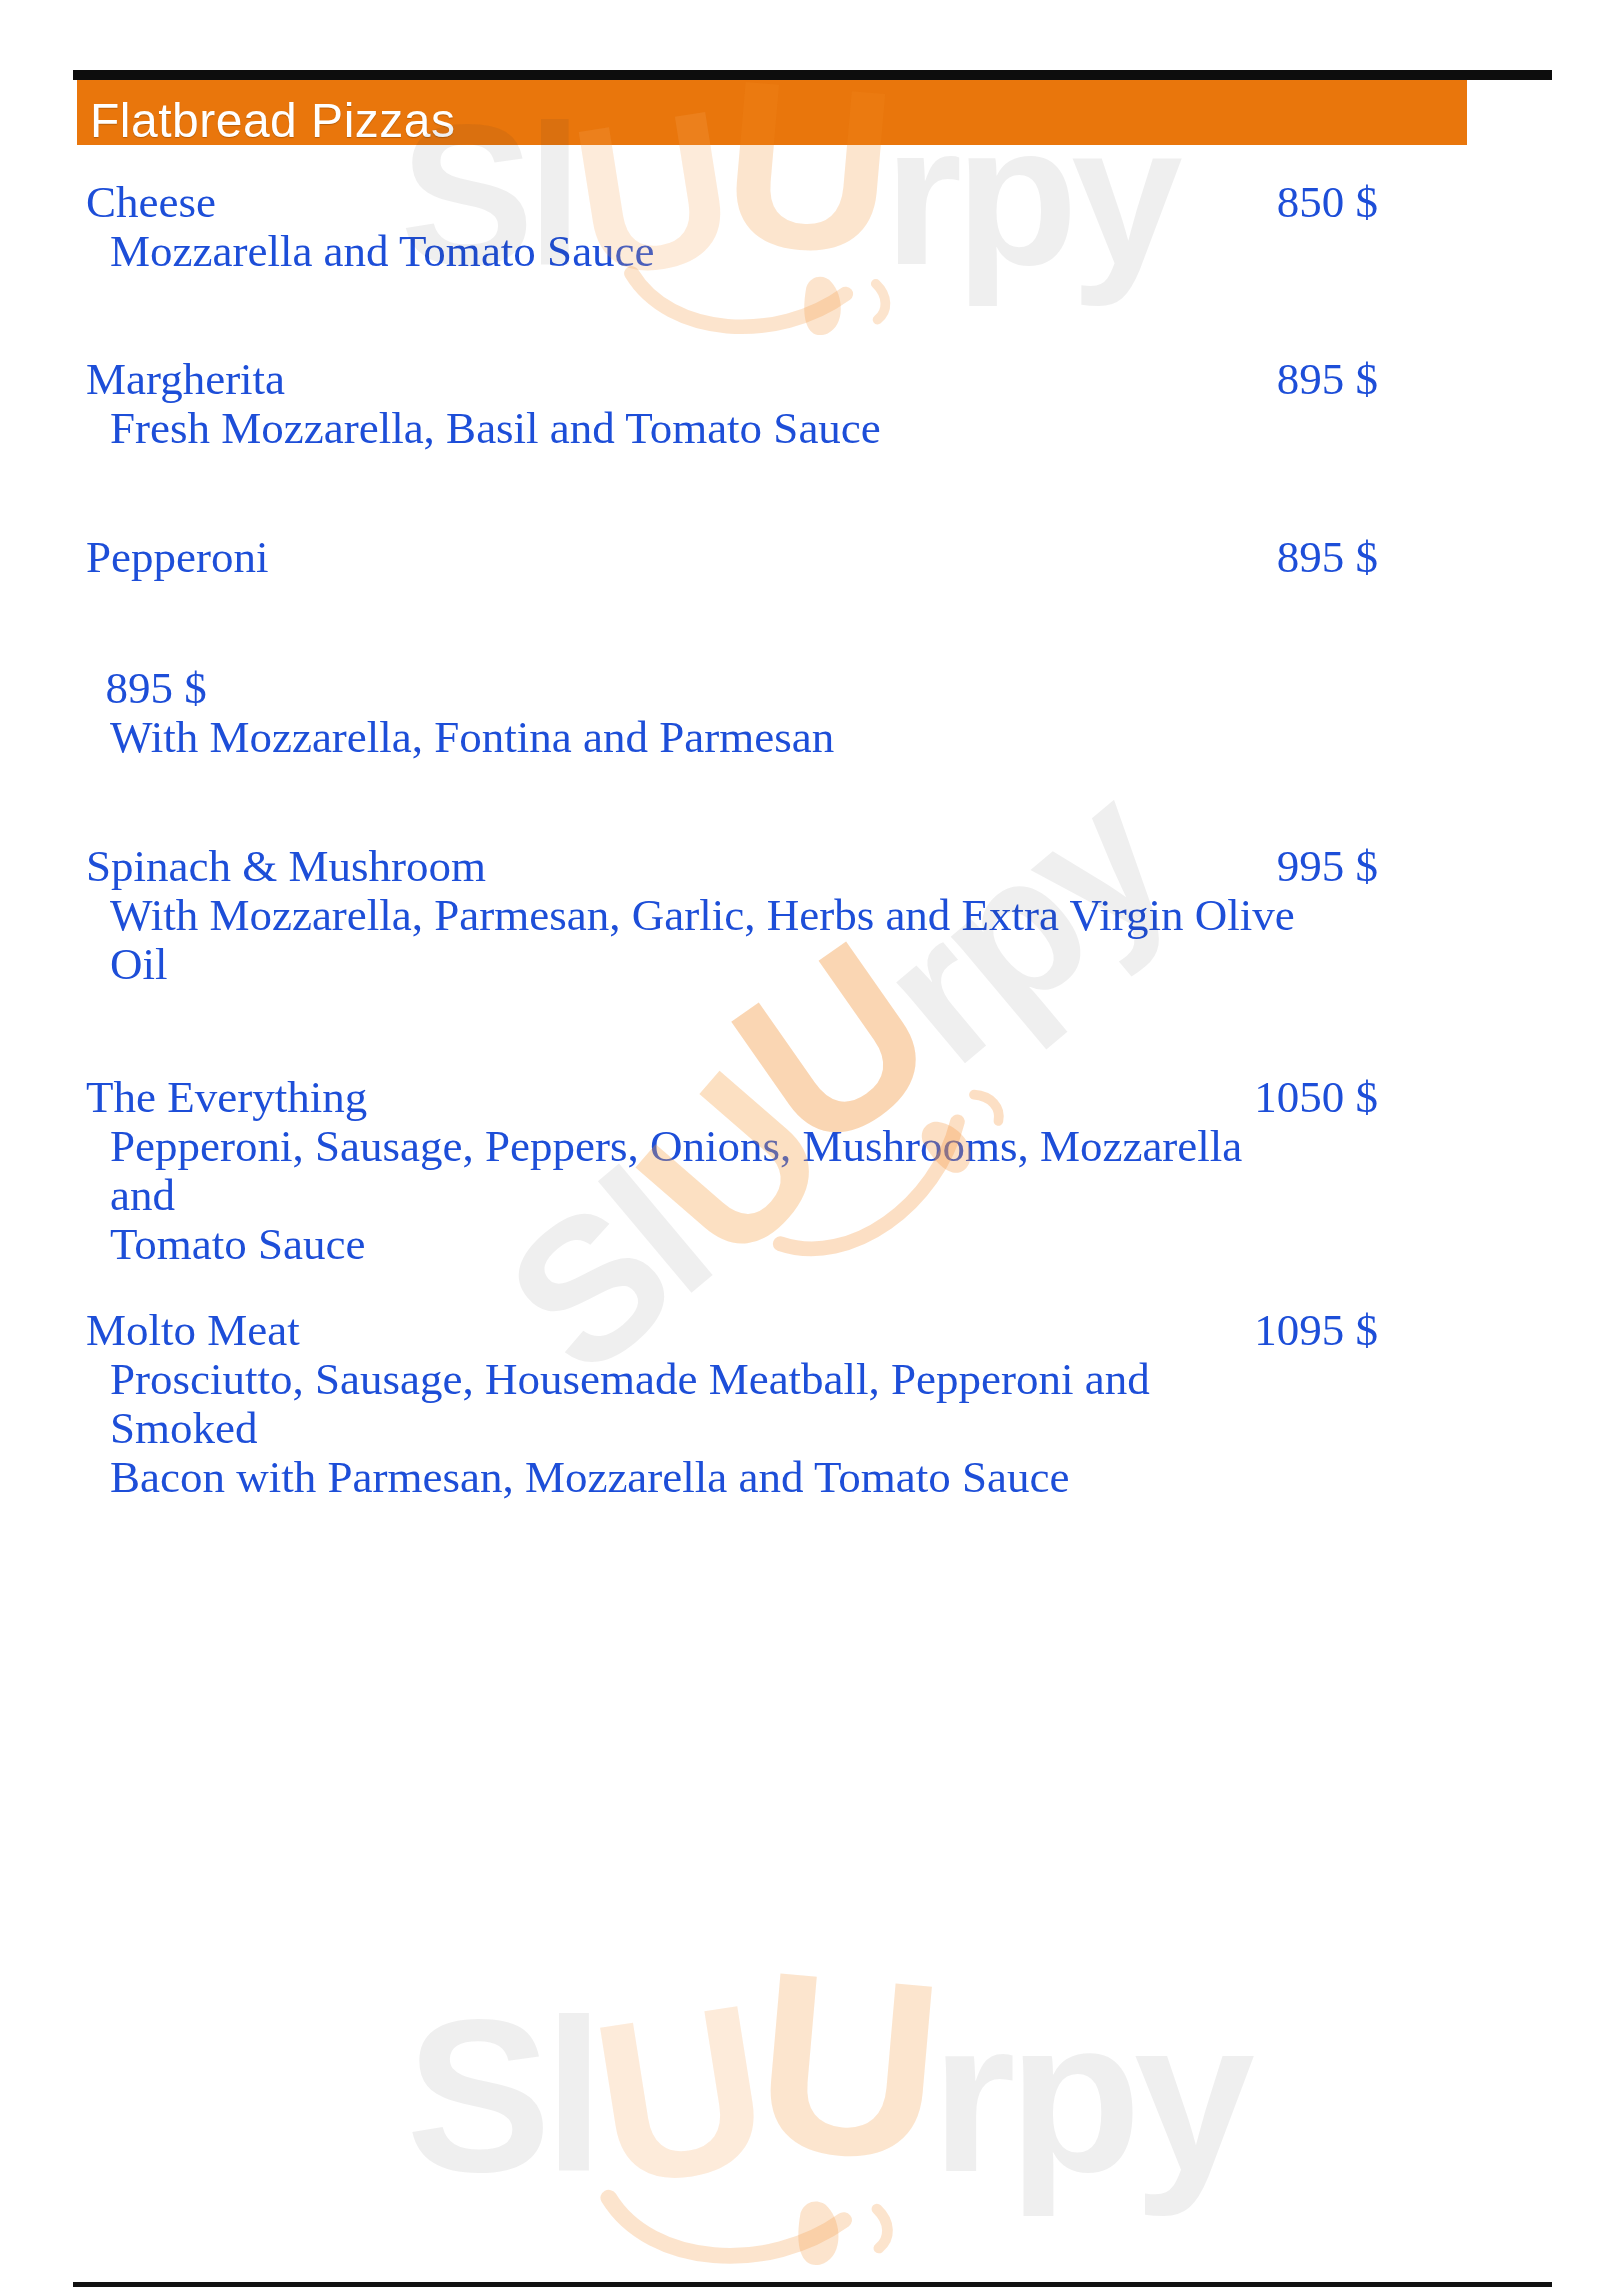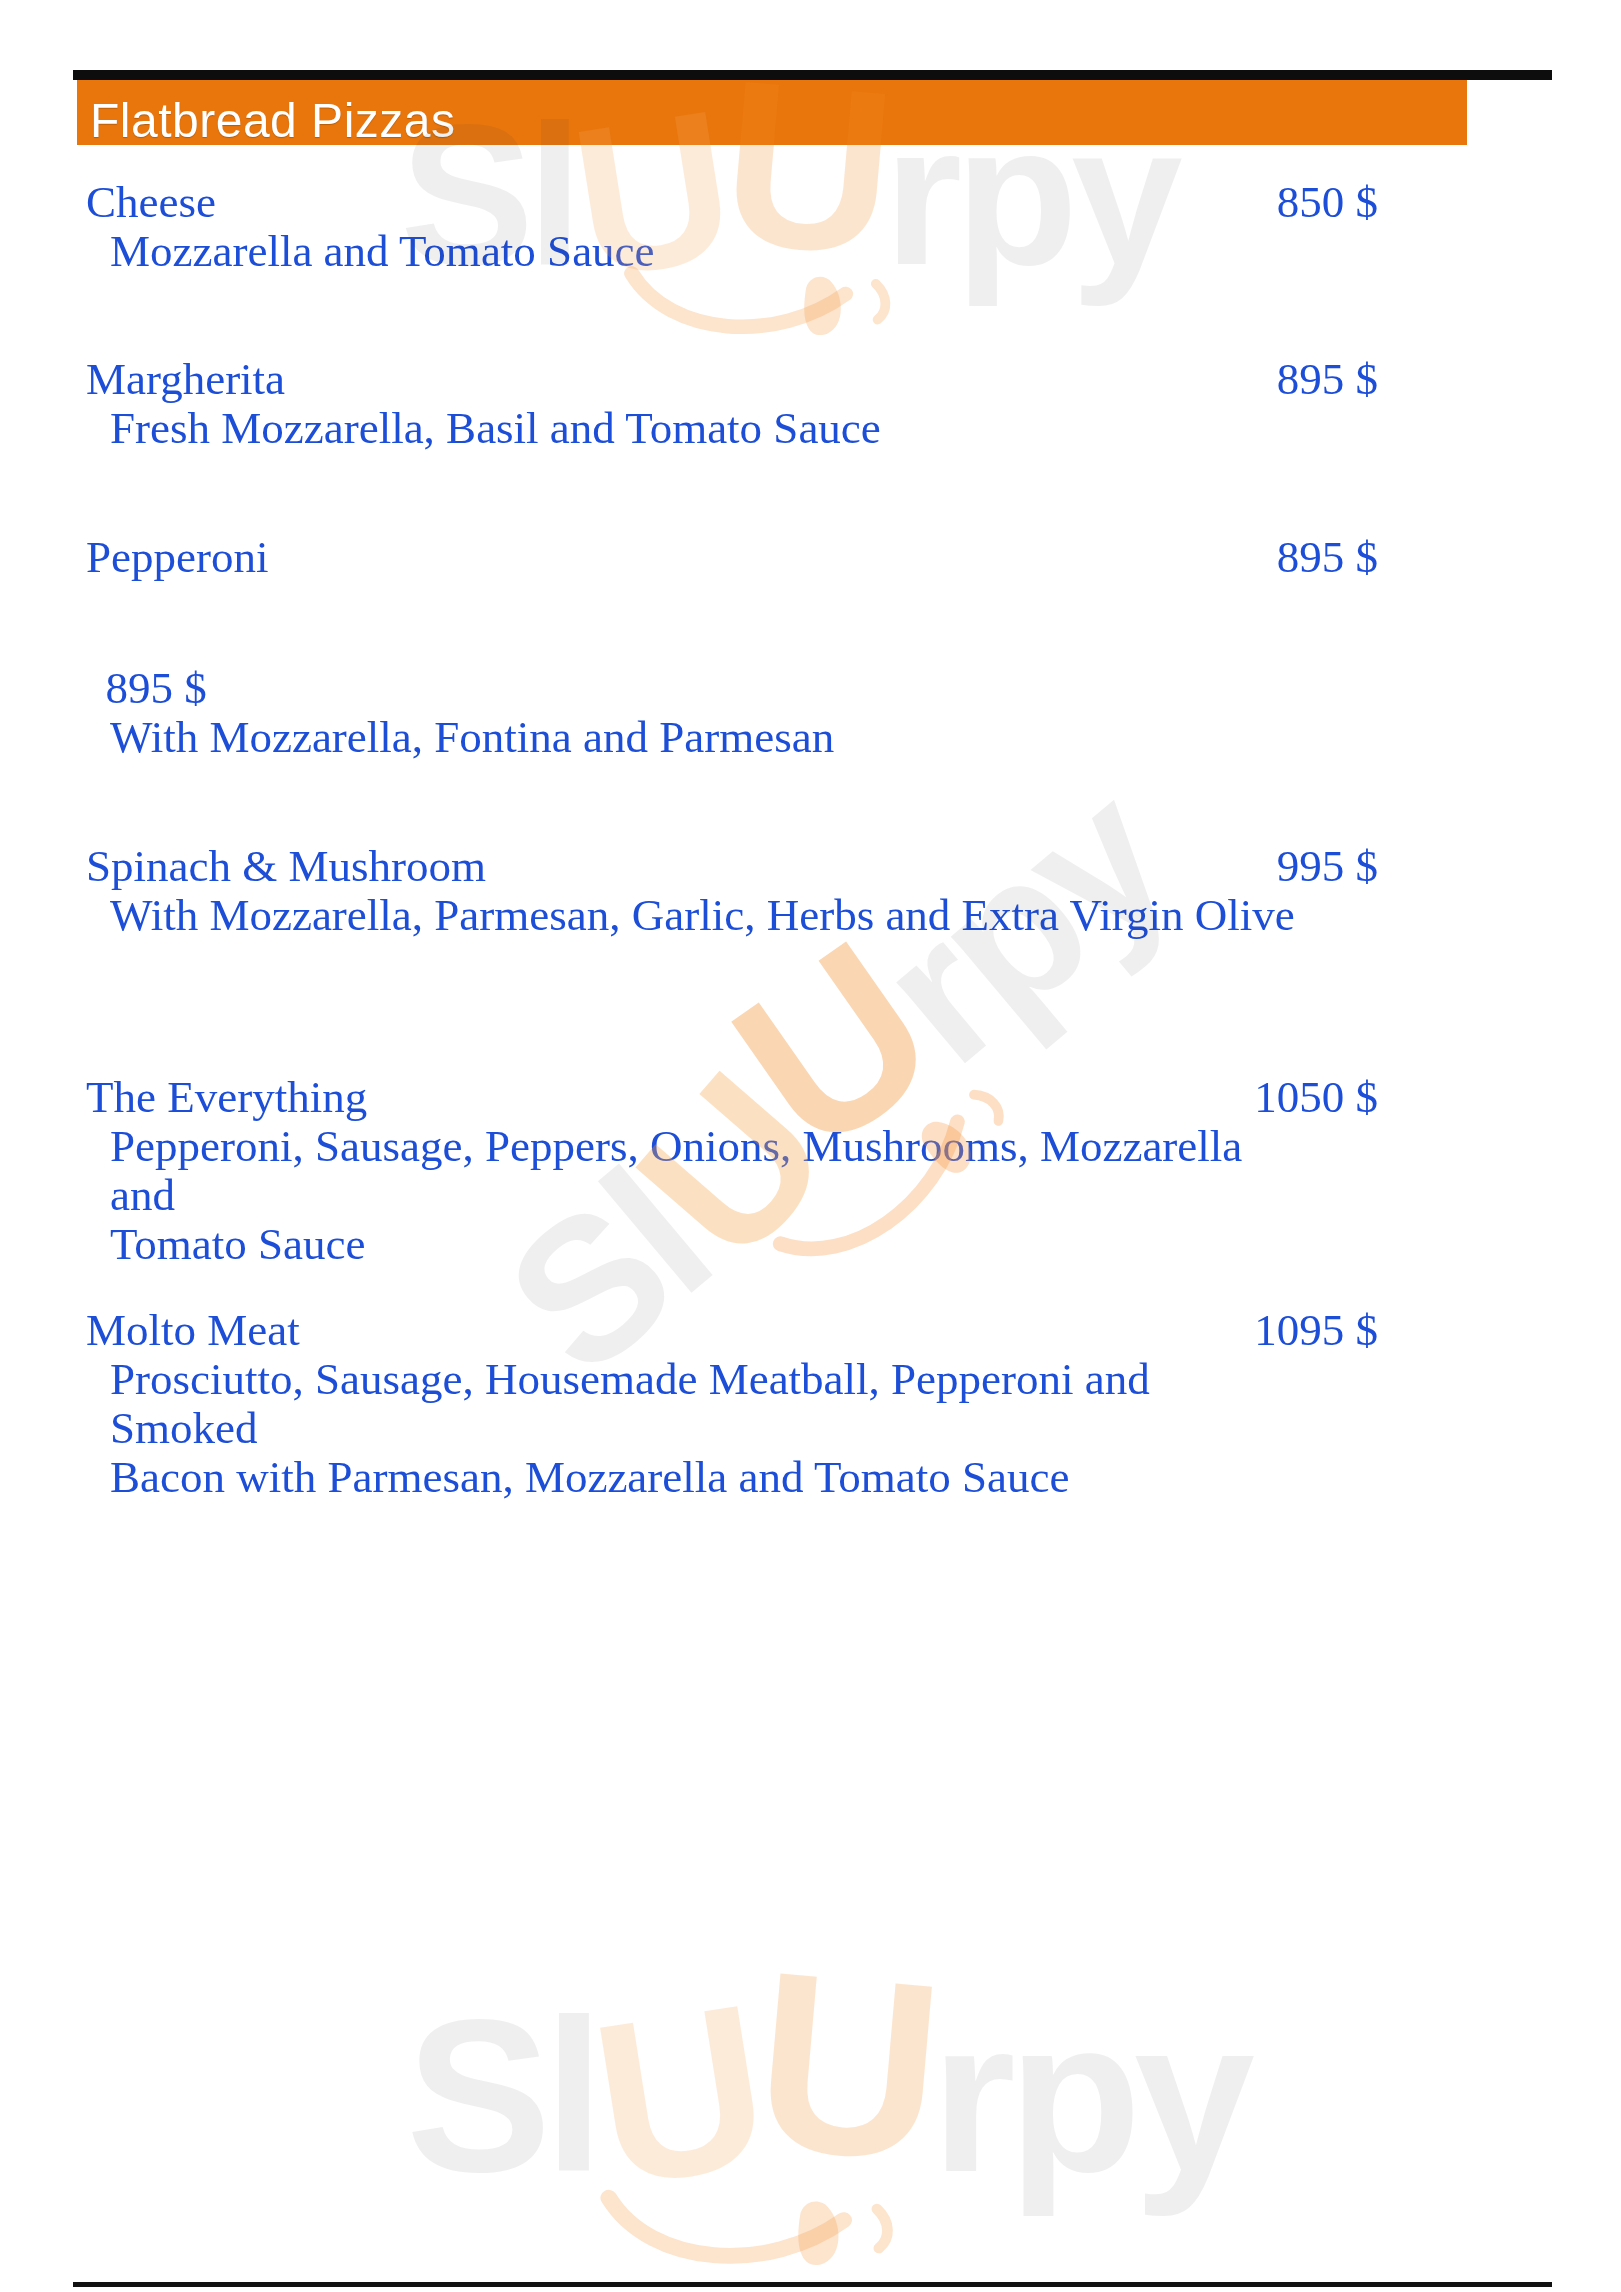--- a/index.html
+++ b/index.html
@@ -147,20 +147,21 @@
     </div>
   </div>
 
   <div class="menu-item i4">
     <div class="item-row">
       <span class="item-name">Spinach &amp; Mushroom</span>
       <span class="item-price">995 $</span>
     </div>
     <div class="item-desc">
       <div class="desc-line">With Mozzarella, Parmesan, Garlic, Herbs and Extra Virgin Olive</div>
+      <div class="desc-line">Oil</div>
     </div>
   </div>
 
   <div class="menu-item i5">
     <div class="item-row">
       <span class="item-name">The Everything</span>
       <span class="item-price">1050 $</span>
     </div>
     <div class="item-desc">
       <div class="desc-line">Pepperoni, Sausage, Peppers, Onions, Mushrooms, Mozzarella and</div>

